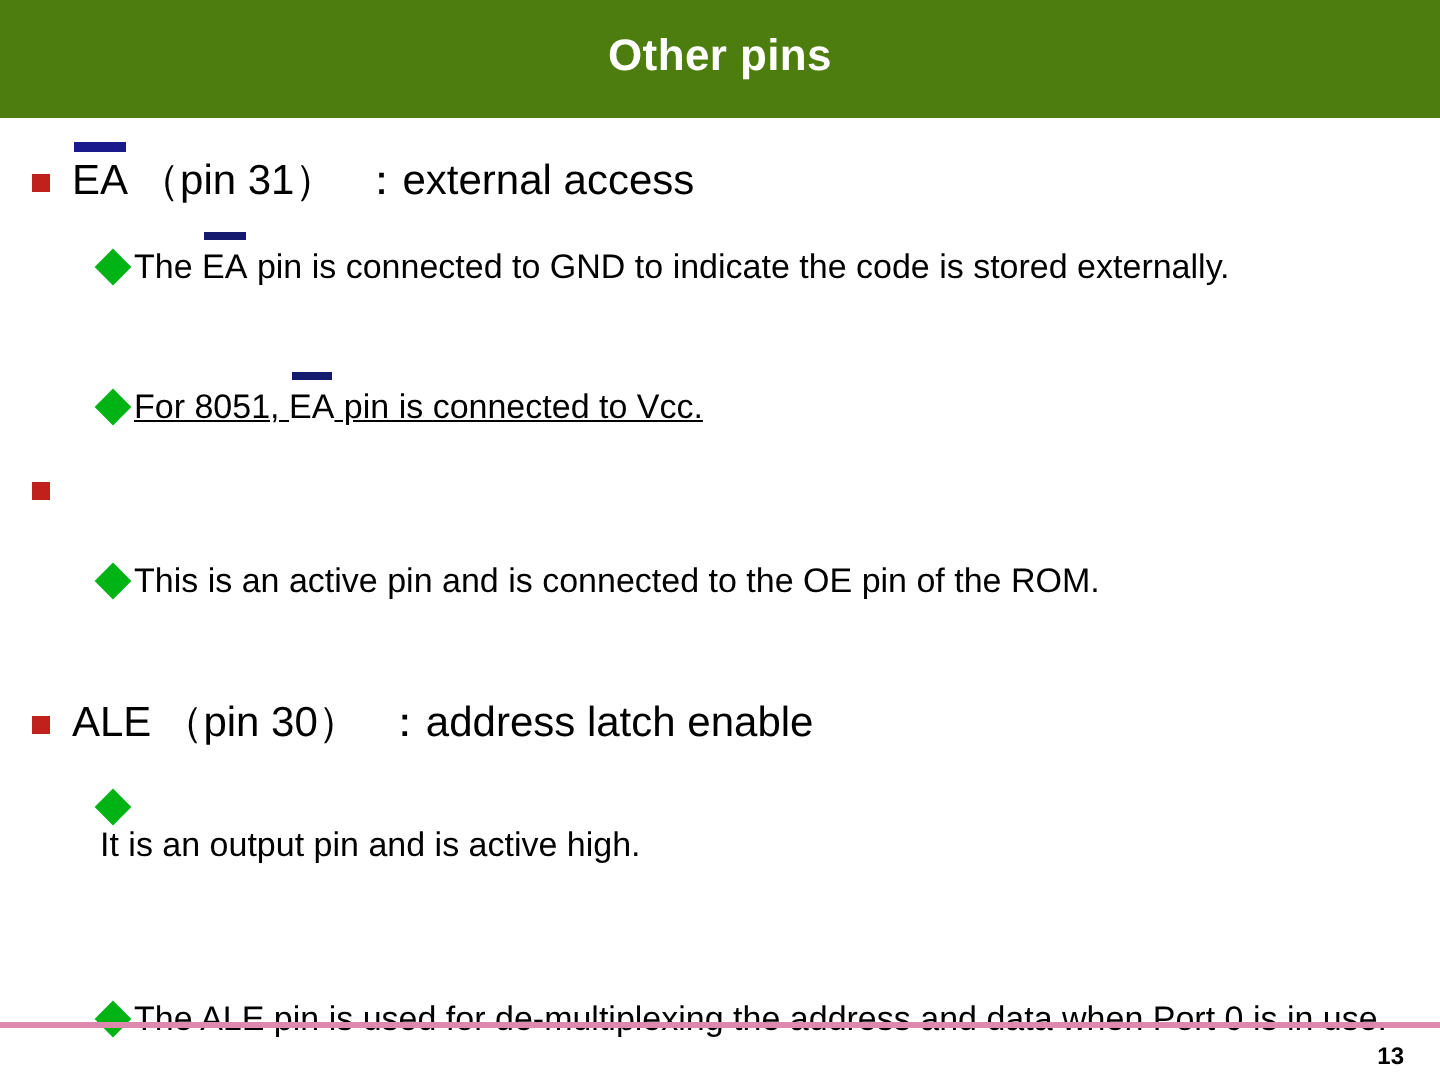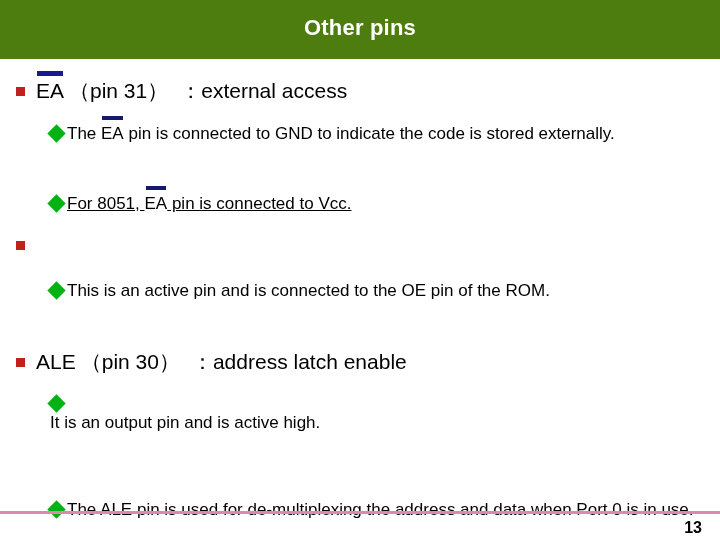--- a/index.html
+++ b/index.html
@@ -128,21 +128,21 @@
     width: 720px;
     height: 3px;
     background: #DD89AE;
   }
 
   
   .page-num {
     position: absolute;
     right: 18px;
     top: 521px;
-    font-size: 16px;
+    font-size: 12px;
     font-weight: bold;
     color: #000000;
     line-height: 14px;
   }
 </style>
 </head>
 <body>
 
 <div class="title-banner">
   <div class="title-text">Other pins</div>

